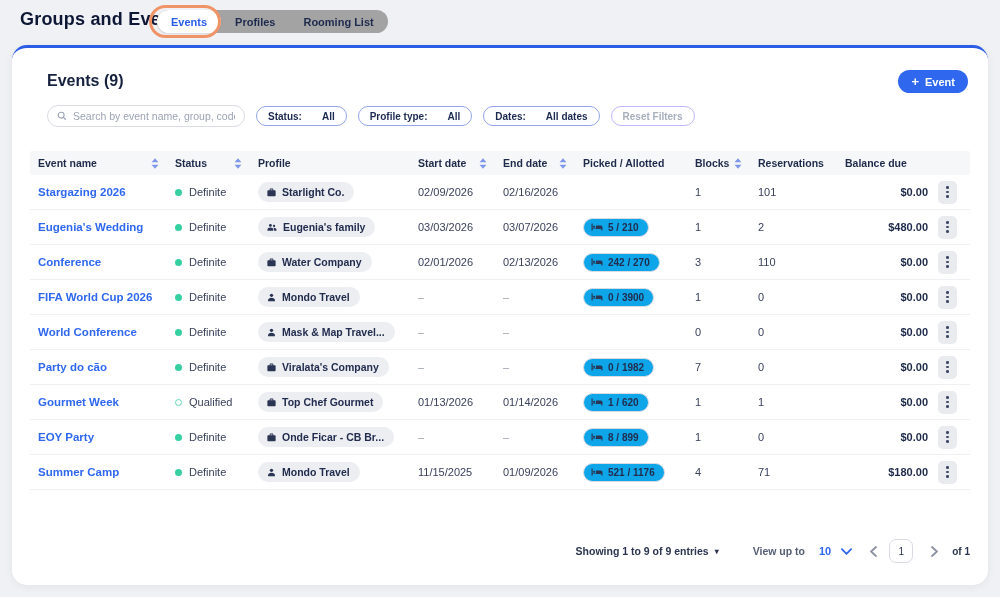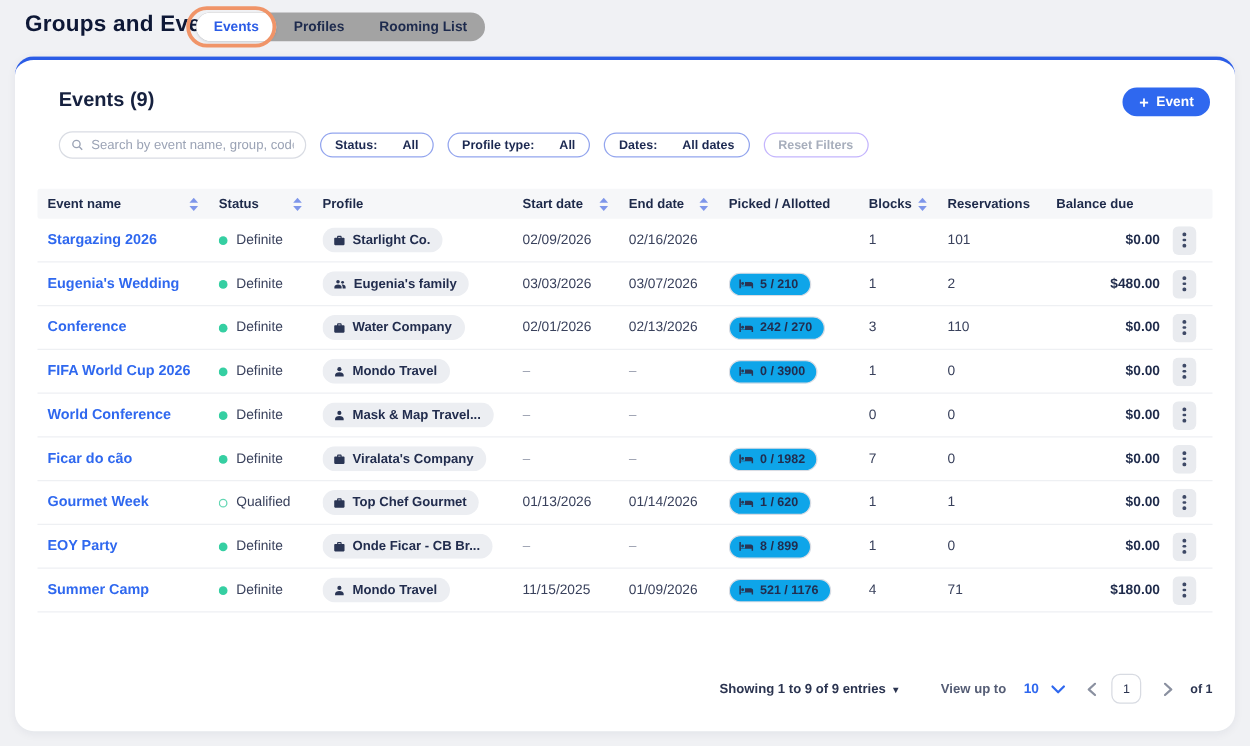--- a/index.html
+++ b/index.html
@@ -449,21 +449,21 @@
         <span class="kdots">
                 <i></i>
                 <i></i>
                 <i></i>
               </span>
       </button>
     </div>
   </div>
         <div class="t-row body-row">
     <div class="cell name">
-            <a>Ficar do cão</a>
+            <a>Party do cão</a>
           </div>
     <div class="cell status">
       <span class="dot filled"></span>
       <span>Definite</span>
     </div>
     <div class="cell">
       <span class="ppill">
         <span style="display:flex">
                 <svg width="11" height="11" viewBox="0 0 24 24" fill="#2a3554">
                   <path d="M10 3.5h4c1.1 0 2 .9 2 2V7h3.5c.8 0 1.5.7 1.5 1.5v10c0 .8-.7 1.5-1.5 1.5h-15C3.7 20 3 19.3 3 18.5v-10C3 7.7 3.7 7 4.5 7H8V5.5c0-1.1.9-2 2-2zm0 2V7h4V5.5h-4z"></path>

